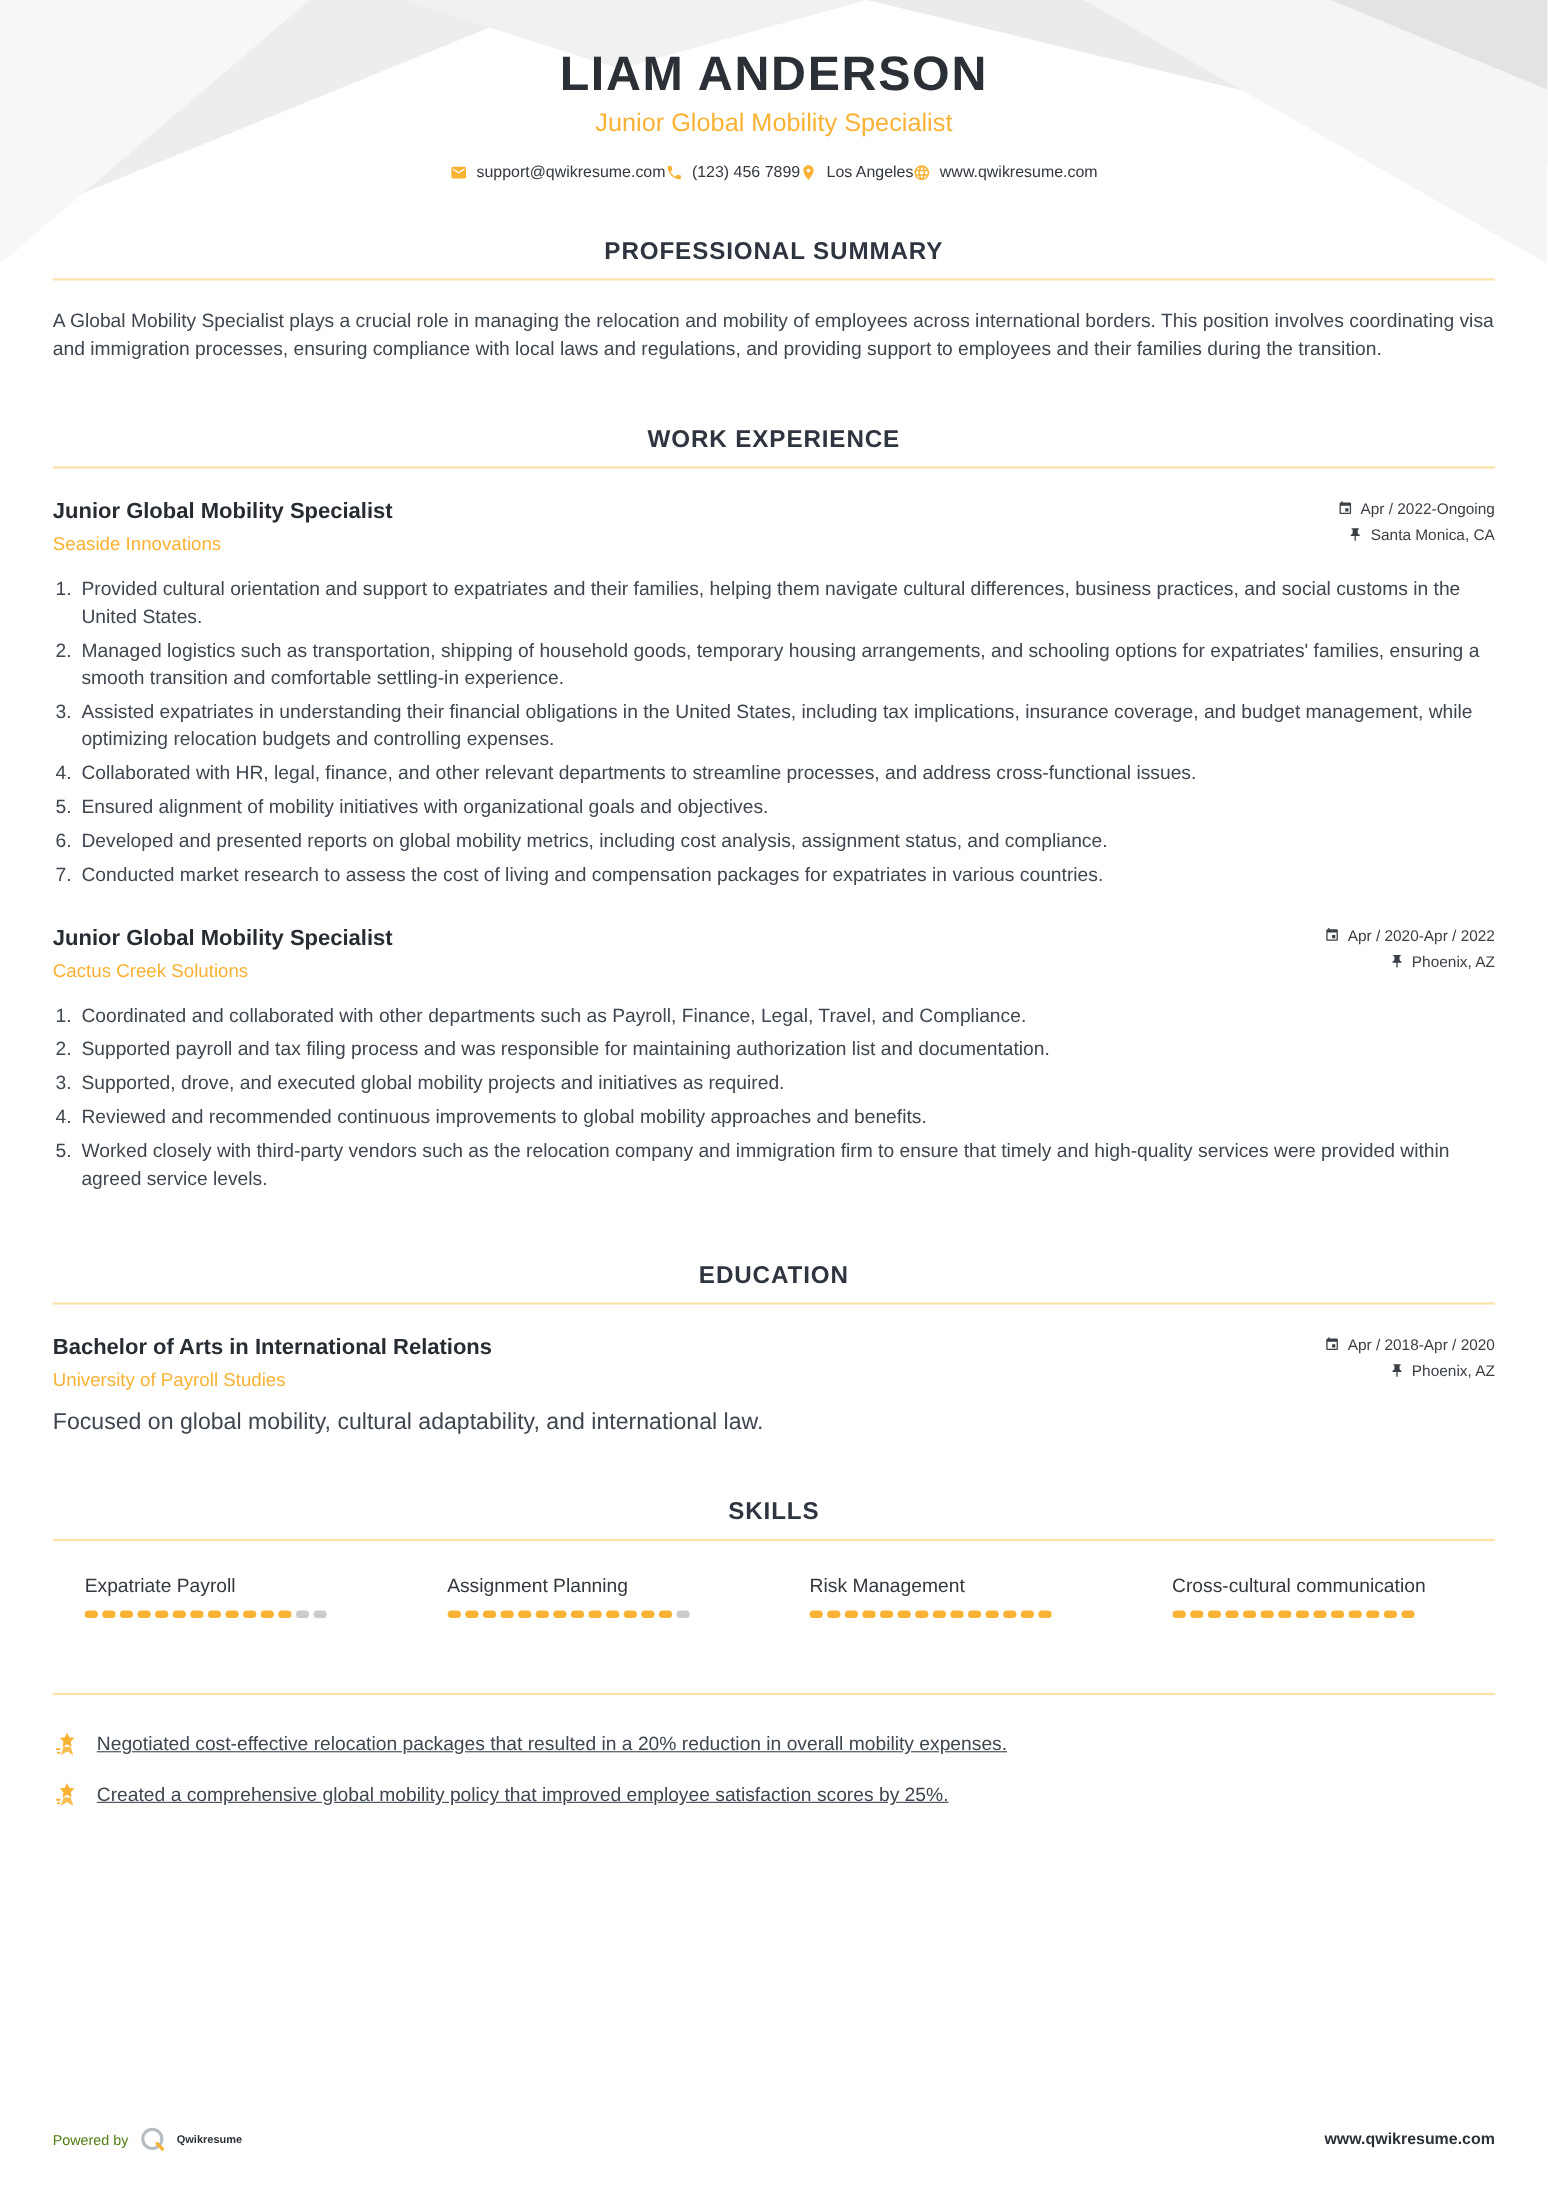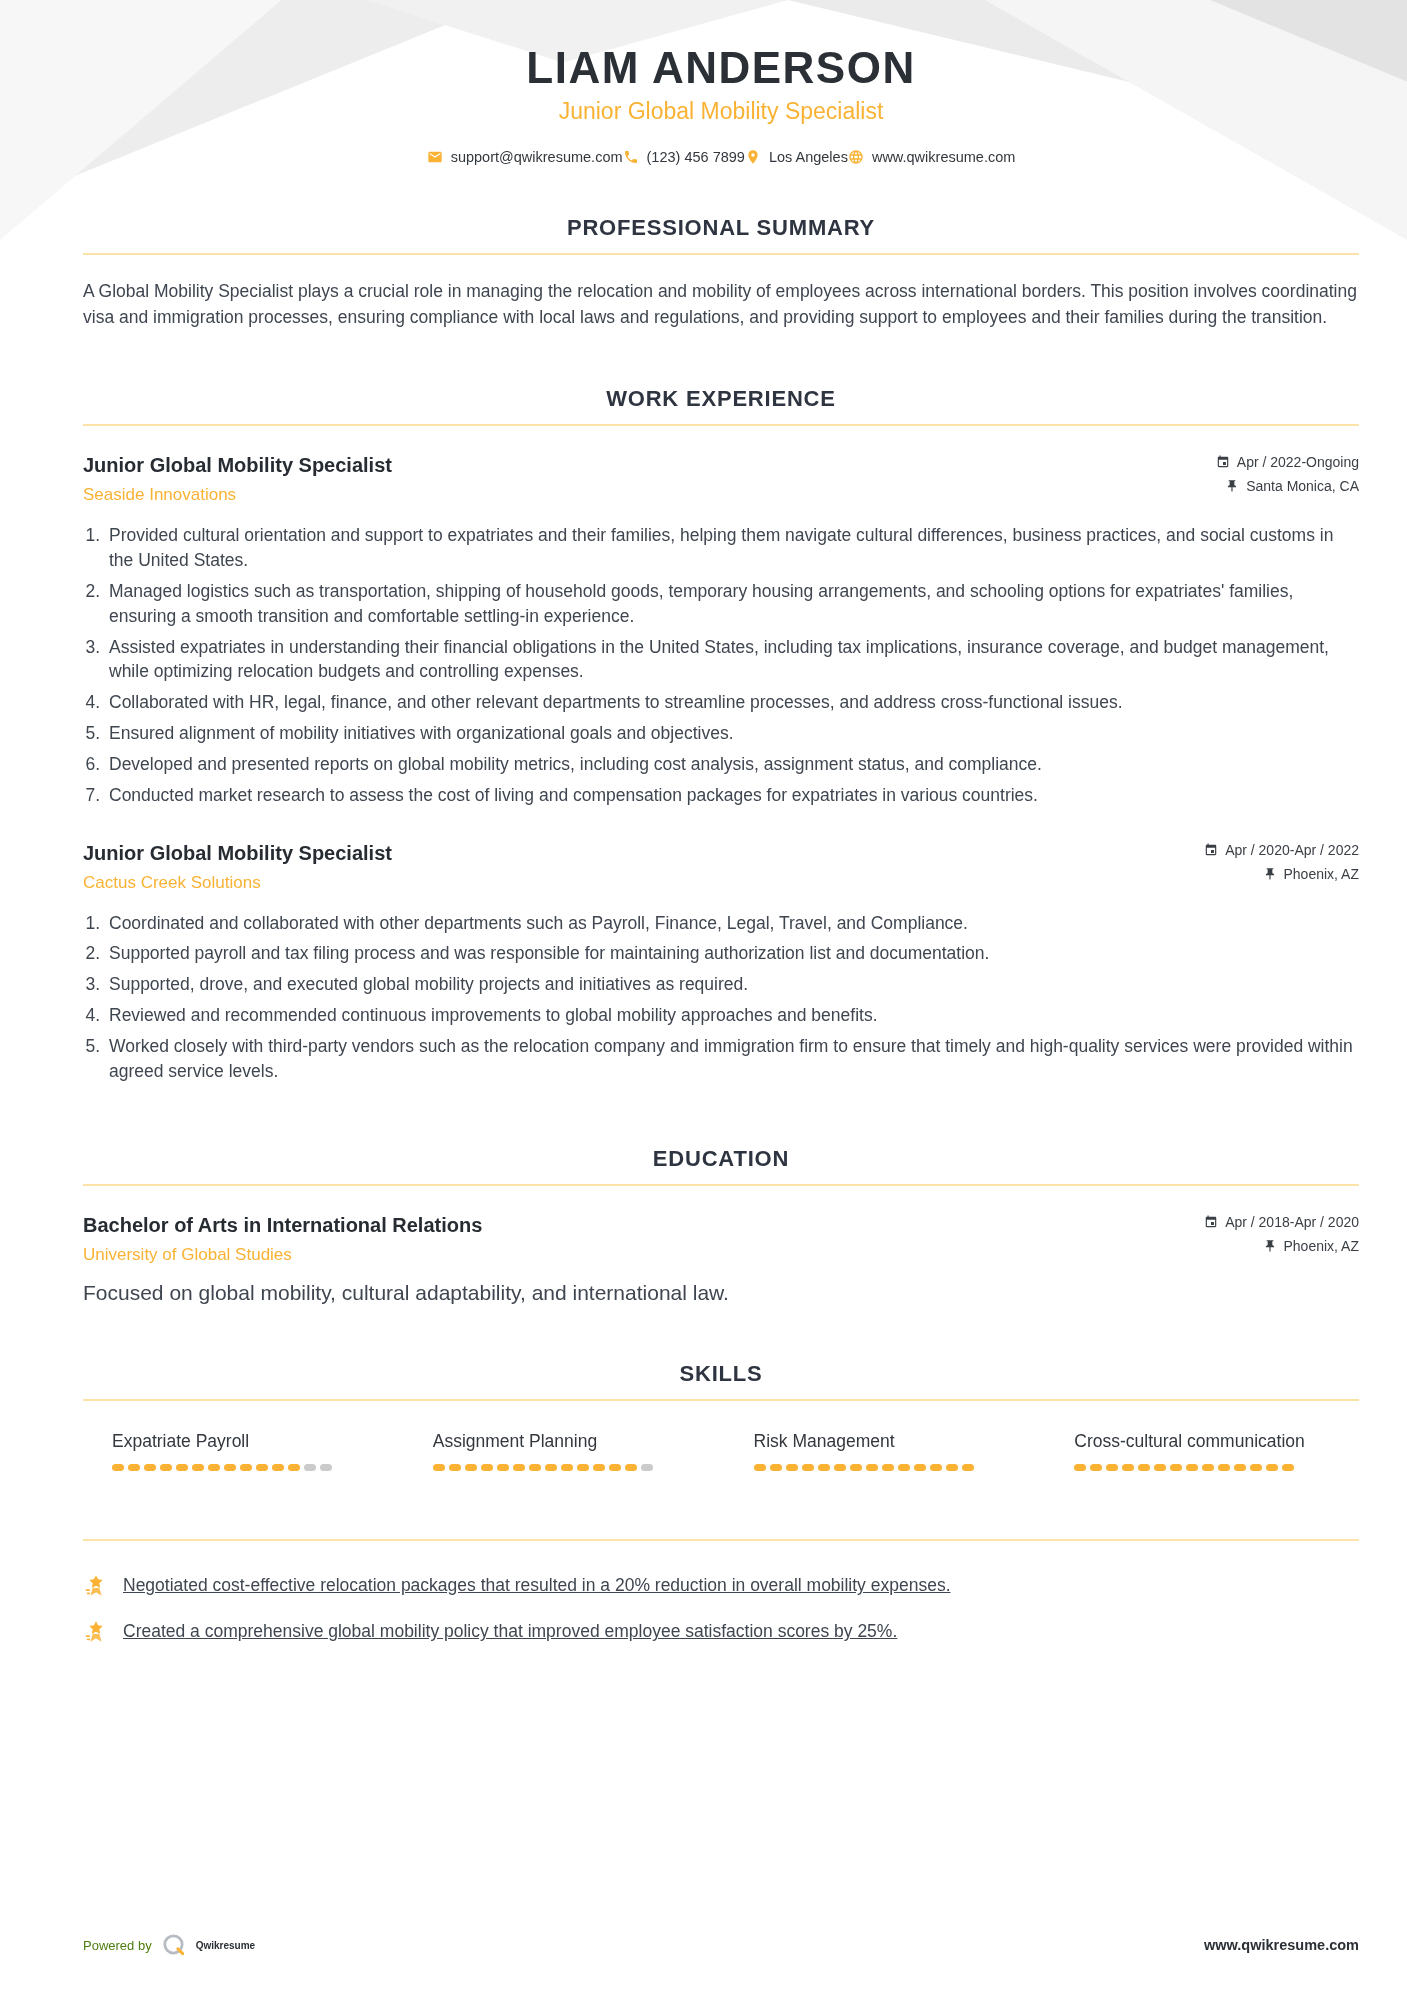--- a/index.html
+++ b/index.html
@@ -6,21 +6,21 @@
     --accent:#f9b234;
     --accent-soft:#fbe3a8;
     --ink:#2e3440;
     --body:#3f4650;
     --meta:#3a3f45;
     --dash-empty:#cbcbcb;
   }
   *{box-sizing:border-box;}
   html,body{margin:0;padding:0;background:#fff;}
   body{font-family:"Liberation Sans","DejaVu Sans",sans-serif;color:var(--body);}
-  .page{position:relative;width:1407px;min-height:1990px;margin:0 auto;background:#fff;display:flex;flex-direction:column;overflow:hidden;padding-left:35px;}
+  .page{position:relative;width:1407px;min-height:1990px;margin:0 auto;background:#fff;display:flex;flex-direction:column;overflow:hidden;}
   
   .decor{position:absolute;top:0;left:0;right:0;height:240px;pointer-events:none;z-index:0;}
   .decor .shape{position:absolute;inset:0;}
   .s1{background:#ebebeb;clip-path:polygon(56% 0,100% 0,100% 62%);}
   .s2{background:#f5f5f5;clip-path:polygon(70% 0,100% 0,100% 100%);}
   .s3{background:#e3e3e3;clip-path:polygon(86% 0,100% 0,100% 34%);}
   .s4{background:#ededed;clip-path:polygon(0 0,36% 0,0 86%);}
   .s5{background:#f7f7f7;clip-path:polygon(0 0,20% 0,0 100%);}
   .s6{background:#f1f1f1;clip-path:polygon(26% 0,56% 0,40% 26%);}
   .content{position:relative;z-index:1;display:flex;flex-direction:column;flex:1;}
@@ -207,21 +207,21 @@
     </section>
 
     <section class="section mt-xl">
       <h2 class="section-title">EDUCATION</h2>
       <div class="divider"></div>
 
       <div class="job">
         <div class="job-head">
           <div>
             <h3 class="job-title">Bachelor of Arts in International Relations</h3>
-            <div class="company">University of Global Studies</div>
+            <div class="company">University of Payroll Studies</div>
           </div>
           <div class="job-meta">
             <div class="meta-line">
               <span class="icon icon-dark">
                 <svg width="14" height="14" viewBox="0 0 24 24" fill="currentColor">
                     <path d="M17 12h-5v5h5v-5zM16 1v2H8V1H6v2H5c-1.11 0-1.99.9-1.99 2L3 19c0 1.1.89 2 2 2h14c1.1 0 2-.9 2-2V5c0-1.1-.9-2-2-2h-1V3h-2zm3 18H5V8h14v11z"></path>
                   </svg>
               </span>
               <span>Apr / 2018-Apr / 2020</span>
             </div>

